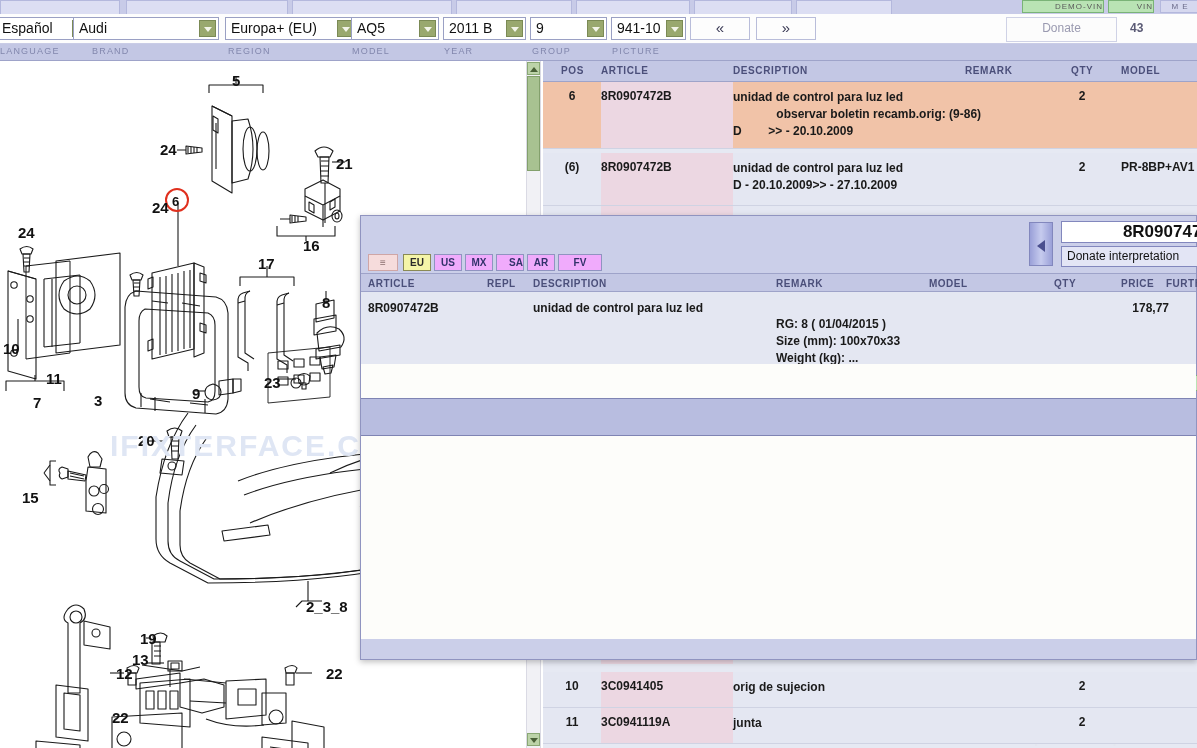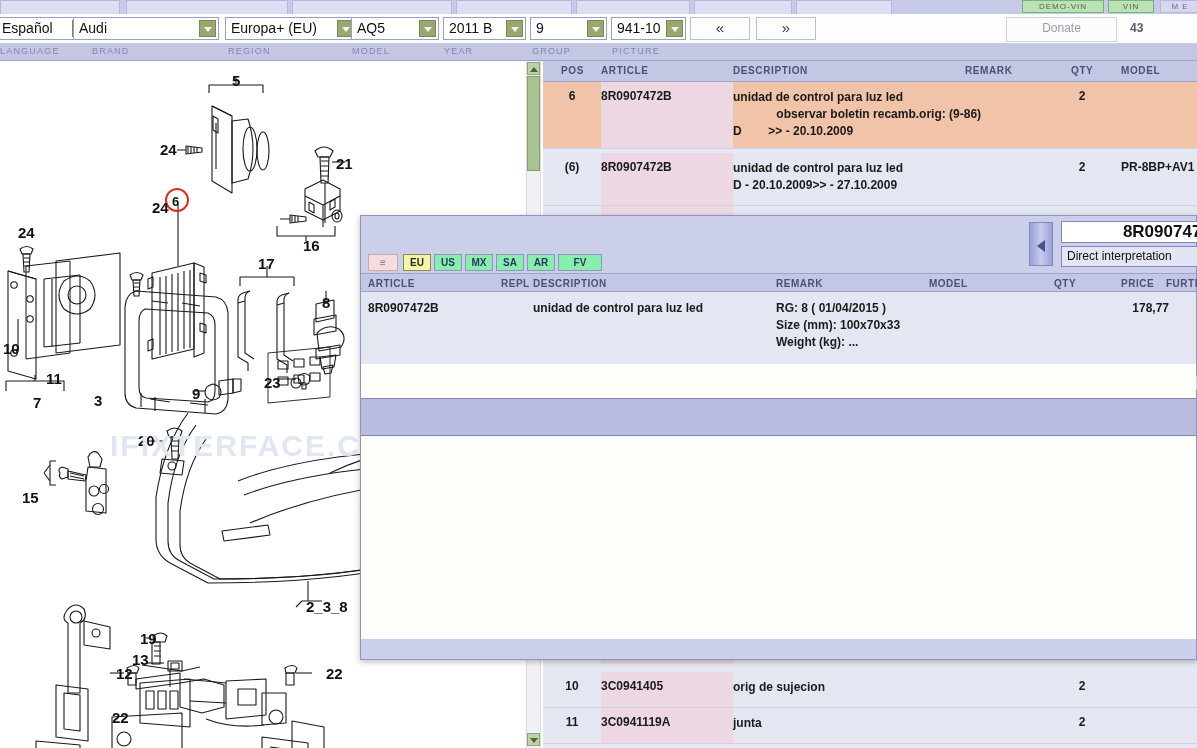--- a/index.html
+++ b/index.html
@@ -6,21 +6,21 @@
   body{
     width:1197px;height:748px;overflow:hidden;
     font-family:"Liberation Sans", sans-serif;
     background:#fff;
     position:relative;
   }
   
   #topstrip{position:absolute;left:0;top:0;width:1197px;height:14px;background:#c8cbe8;}
   #topstrip .tabcell{position:absolute;top:0;height:14px;background:#dcdef3;border:1px solid #b4b8dd;border-bottom:none;box-sizing:border-box;}
   #topstrip .vinbtn{position:absolute;top:0;height:13px;box-sizing:border-box;background:#b9e3b4;border:1px solid #7ab377;
-      font-size:8px;color:#5a5a5a;letter-spacing:1px;text-align:center;line-height:12px;font-family:"Liberation Sans",sans-serif;}
+      font-size:8px;color:#5a5a5a;letter-spacing:1px;text-align:right;line-height:12px;font-family:"Liberation Sans",sans-serif;}
   #topstrip .mbtn{position:absolute;top:0;height:13px;box-sizing:border-box;background:#d6d8ef;border:1px solid #b4b8dd;
       font-size:8px;color:#6b6b8a;letter-spacing:1px;text-align:center;line-height:12px;}
 
   
   #selbar{position:absolute;left:0;top:14px;width:1197px;height:29px;background:#fdfdfd;border-bottom:1px solid #c9cce6;}
   .selfield{position:absolute;top:3px;height:23px;background:#fff;border:1px solid #9aa0c4;box-sizing:border-box;
       font-size:14px;color:#111;line-height:21px;padding-left:5px;overflow:hidden;white-space:nowrap;}
   .selfield .arrow{position:absolute;right:2px;top:2px;width:17px;height:17px;background:#99a86e;border:1px solid #7b8a55;box-sizing:border-box;}
   .selfield .arrow:after{content:"";position:absolute;left:4px;top:6px;border-left:4px solid transparent;border-right:4px solid transparent;border-top:5px solid #f2f4e8;}
   .navbtn{position:absolute;top:3px;height:23px;background:#fdfdfd;border:1px solid #b9bdda;box-sizing:border-box;
@@ -55,21 +55,21 @@
   .prow .tpos{position:absolute;left:0;top:7px;width:58px;text-align:center;font-size:12px;font-weight:bold;color:#1a1a1a;}
   .prow .tart{position:absolute;left:58px;top:7px;font-size:12px;font-weight:bold;color:#1a1a1a;}
   .prow .tdesc{position:absolute;left:190px;top:7px;font-size:12px;font-weight:bold;color:#1a1a1a;line-height:17px;white-space:pre;}
   .prow .tqty{position:absolute;left:527px;top:7px;width:24px;text-align:center;font-size:12px;font-weight:bold;color:#1a1a1a;}
   .prow .tmodel{position:absolute;left:578px;top:7px;font-size:12px;font-weight:bold;color:#1a1a1a;}
 
   
   #popup{position:absolute;left:360px;top:215px;width:837px;height:445px;background:#cbcfe9;
       border:1px solid #9094c0;box-sizing:border-box;box-shadow:0 2px 6px rgba(0,0,0,.25);}
   #pop-hdr{position:absolute;left:0;top:0;width:100%;height:57px;background:#cbcfe9;}
-  .regbtn{position:absolute;top:38px;height:17px;box-sizing:border-box;border:1px solid #9094c0;background:#86efac;
+  .regbtn{position:absolute;top:38px;height:17px;box-sizing:border-box;border:1px solid #9094c0;background:#f0abfc;
       font-size:10px;font-weight:bold;color:#32326a;text-align:center;line-height:15px;}
   .regbtn.hamb{background:#f6dcdc;border-color:#cfa6a6;color:#8a6f6f;font-weight:normal;}
   .regbtn.active{background:#f5f5a8;border-color:#8a8a55;color:#2a2a2a;}
   #pop-prev,#pop-next{position:absolute;top:6px;width:24px;height:44px;
       background:linear-gradient(to right,#9aa0d8,#c6cbee,#9aa0d8);border:1px solid #8287bd;box-sizing:border-box;}
   #pop-prev:after{content:"";position:absolute;left:7px;top:17px;border-top:6px solid transparent;border-bottom:6px solid transparent;border-right:8px solid #4a4f8f;}
   #pop-code{position:absolute;left:700px;top:5px;width:224px;height:22px;background:#fff;border:1px solid #8287bd;box-sizing:border-box;
       font-size:17px;font-weight:bold;color:#111;text-align:center;line-height:20px;}
   #pop-sel{position:absolute;left:700px;top:30px;width:224px;height:21px;background:#e3e5f5;border:1px solid #8287bd;box-sizing:border-box;
       font-size:12px;color:#111;line-height:19px;padding-left:5px;}
@@ -423,49 +423,49 @@
     <div class="tmodel"></div>
   </div>
 </div>
 
 <div id="popup">
   <div id="pop-hdr">
     <div class="regbtn hamb" style="left:7px;width:30px;">≡</div>
     <div class="regbtn active" style="left:42px;width:28px;">EU</div>
     <div class="regbtn" style="left:73px;width:28px;">US</div>
     <div class="regbtn" style="left:104px;width:28px;">MX</div>
-    <div class="regbtn" style="left:135px;width:28px;">SA</div>
+    <div class="regbtn" style="left:135px;width:28px;text-align:right;">SA</div>
     <div class="regbtn" style="left:166px;width:28px;">AR</div>
     <div class="regbtn" style="left:197px;width:44px;">FV</div>
 
     <div id="pop-prev" style="left:668px;"></div>
     <div id="pop-code">8R0907472B</div>
     <div id="pop-sel">
-      <span>Direct interpretation</span>
+      <span>Donate interpretation</span>
       
     </div>
 
   </div>
 
   <div id="pop-thead">
     <div class="th" style="left:7px;">ARTICLE</div>
-    <div class="th" style="left:140px;">REPL</div>
+    <div class="th" style="left:126px;">REPL</div>
     <div class="th" style="left:172px;">DESCRIPTION</div>
     <div class="th" style="left:415px;">REMARK</div>
     <div class="th" style="left:568px;">MODEL</div>
     <div class="th" style="left:693px;">QTY</div>
     <div class="th" style="left:760px;">PRICE</div>
     <div class="th" style="left:805px;">FURTH</div>
   </div>
 
   <div id="pop-row">
     <div class="c" style="left:7px;">8R0907472B</div>
     <div class="c" style="left:140px;"></div>
     <div class="c" style="left:172px;">unidad de control para luz led</div>
-    <div class="c" style="left:415px;">RG: 8 ( 01/04/2015 )
+    <div class="c" style="left:415px;margin-top:16px;">RG: 8 ( 01/04/2015 )
 Size (mm): 100x70x33
 Weight (kg): ...</div>
     <div class="c" style="left:568px;"></div>
     <div class="c" style="left:693px;"></div>
     <div class="c" style="left:752px;width:56px;text-align:right;">178,77</div>
     <div class="furthbtn" style="left:808px;background:#dcdcb0;">»</div>
     <div class="furthbtn" style="left:831px;background:#b9e3b4;border-color:#7ab377;"></div>
   </div>
 
   <div id="pop-body"></div>

